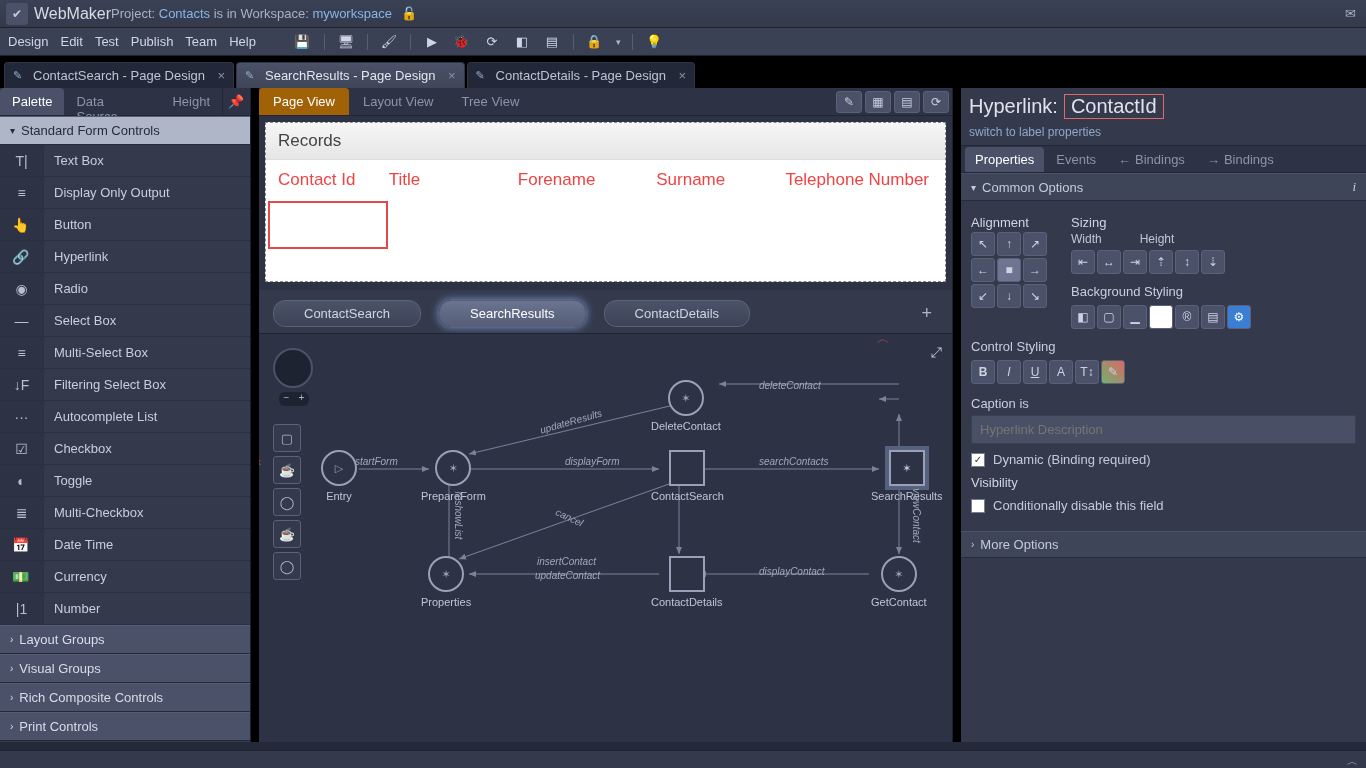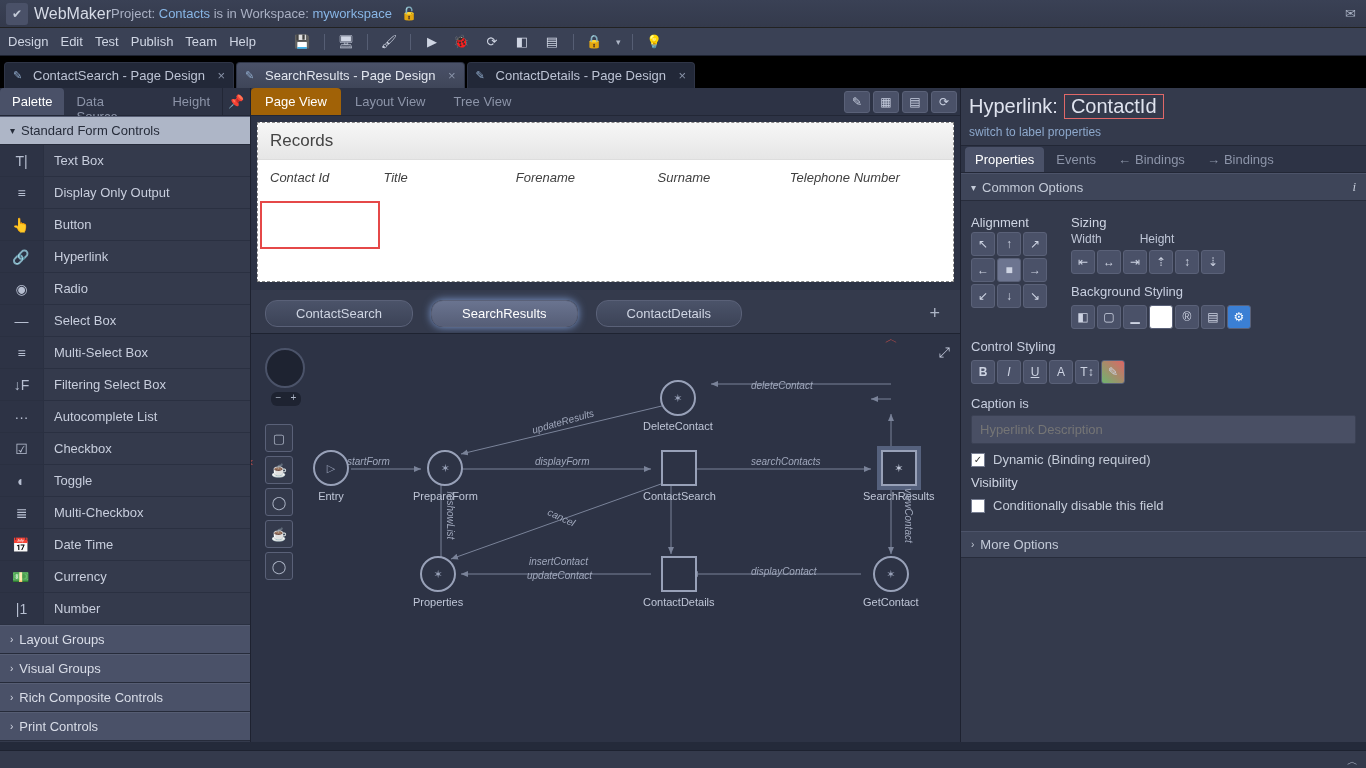--- a/index.html
+++ b/index.html
@@ -17,21 +17,21 @@
 .menubar .sep { width: 14px; }
 .menubar .icon { color: #cfd5e3; width: 18px; text-align: center; cursor: pointer; }
 .menubar .divider { width: 1px; height: 16px; background: #565e74; }
 
 .tabs-editor { background: #000; height: 32px; display: flex; align-items: flex-end; padding: 4px 4px 0 4px; gap: 2px; }
 .tab { background: #222838; color: #bcc3d4; padding: 5px 28px 5px 28px; border-radius: 4px 4px 0 0; position: relative; display: flex; align-items: center; gap: 8px; border: 1px solid #2f3547; border-bottom: none; font-size: 13px; }
 .tab.active { background: linear-gradient(#4a5168,#3f4659); color: #e2e6ef; }
 .tab .edit { position: absolute; left: 8px; color: #8fa9c9; font-size: 11px; }
 .tab .close { position: absolute; right: 8px; color: #8993a8; font-size: 13px; }
 
-.workspace { display: flex; height: 654px; }
+.workspace { display: flex; height: 654px; gap: 8px; }
 
 .left-panel { width: 251px; background: #343a4c; display: flex; flex-direction: column; border-right: 1px solid #1e2230; }
 .left-tabs { display: flex; background: #2d3345; height: 28px; border-bottom: 1px solid #222736; }
 .left-tab { padding: 6px 12px; color: #8c94a8; cursor: pointer; }
 .left-tab.active { background: #4a5168; color: #fff; border-radius: 4px 4px 0 0; }
 .left-tab.icon-only { width: 28px; display: flex; align-items: center; justify-content: center; border-left: 1px solid #222736; margin-left: auto; }
 .palette-header { background: #4a5168; color: #d9dde8; padding: 6px 10px; font-size: 13px; display: flex; align-items: center; gap: 6px; cursor: pointer; border-top: 1px solid #565d73; border-bottom: 1px solid #262b3a; }
 .palette-header .chev { font-size: 10px; }
 .palette-header.expanded { background: #aeb6c7; color: #262c3a; }
 .palette-list { max-height: 480px; overflow: hidden; }
@@ -43,21 +43,21 @@
 .center-tabs { display: flex; background: #2d3345; height: 28px; border-bottom: 1px solid #222736; align-items: center; }
 .c-tab { padding: 6px 14px; color: #8c94a8; cursor: pointer; }
 .c-tab.active { background: #a16207; color: #fff; border-radius: 4px 4px 0 0; }
 .center-tabs .spacer { flex: 1; }
 .tool-btn { width: 26px; height: 22px; background: #4a5168; border: 1px solid #5a6178; border-radius: 3px; display: flex; align-items: center; justify-content: center; margin-right: 3px; color: #c7cedf; cursor: pointer; font-size: 12px; }
 
 .canvas-area { background: #2d3345; padding: 6px; height: 174px; }
 .records-box { background: #fff; border: 1px dashed #888; height: 160px; position: relative; }
 .records-title { background: linear-gradient(#f6f6f6,#e6e6e6); padding: 8px 12px; font-size: 17px; color: #444; border-bottom: 1px solid #ddd; font-weight: 400; }
 .records-cols { display: flex; padding: 10px 12px 0 12px; gap: 0; }
-.records-col { color: #404040; font-size: 13px; font-style: italic; }
+.records-col { color: #ef4444; font-size: 17px; }
 .c0{width:120px}.c1{width:140px}.c2{width:150px}.c3{width:140px}.c4{width:160px}
 .records-field { position: absolute; left: 2px; top: 78px; width: 120px; height: 48px; border: 2px solid #e54848; }
 
 .flow-bar { display: flex; align-items: center; padding: 10px 14px 6px 14px; gap: 18px; background: #343a4c; }
 .flow-pill { background: linear-gradient(#4b5369,#3c4357); border: 1px solid #5a6178; border-radius: 12px; padding: 5px 30px; color: #cfd5e3; font-size: 13px; cursor: pointer; }
 .flow-pill.active { background: linear-gradient(#6a7490,#565e77); box-shadow: 0 0 8px #7f9dd3; color: #fff; }
 .flow-bar .plus { margin-left: auto; color: #aeb6c7; font-size: 18px; cursor: pointer; margin-right: 6px; }
 
 .diagram { flex: 1; background: #2d3345; position: relative; overflow: hidden; border-top: 1px solid #1e2331; }
 .nav-compass { position: absolute; left: 14px; top: 14px; width: 40px; height: 40px; background: #1e2331; border-radius: 50%; border: 2px solid #4b5369; }
@@ -351,21 +351,21 @@
       <div class="node" style="left:392px;top:222px">
           <div class="square"></div>
           <div class="lbl">ContactDetails</div>
         </div>
       <div class="node" style="left:612px;top:222px">
           <div class="circle">✶</div>
           <div class="lbl">GetContact</div>
         </div>
 
       <div class="edge-label" style="left:96px;top:122px">startForm</div>
-      <div class="edge-label" style="left:284px;top:122px">displayForm</div>
+      <div class="edge-label" style="left:306px;top:122px">displayForm</div>
       <div class="edge-label" style="left:500px;top:122px">searchContacts</div>
       <div class="edge-label" style="left:500px;top:46px">deleteContact</div>
       <div class="edge-label" style="left:280px;top:82px;transform:rotate(-16deg)">updateResults</div>
       <div class="edge-label" style="left:176px;top:176px;transform:rotate(90deg)">reshowList</div>
       <div class="edge-label" style="left:296px;top:178px;transform:rotate(25deg)">cancel</div>
       <div class="edge-label" style="left:278px;top:222px">insertContact</div>
       <div class="edge-label" style="left:276px;top:236px">updateContact</div>
       <div class="edge-label" style="left:500px;top:232px">displayContact</div>
       <div class="edge-label" style="left:630px;top:176px;transform:rotate(90deg)">viewContact</div>
     </div>

